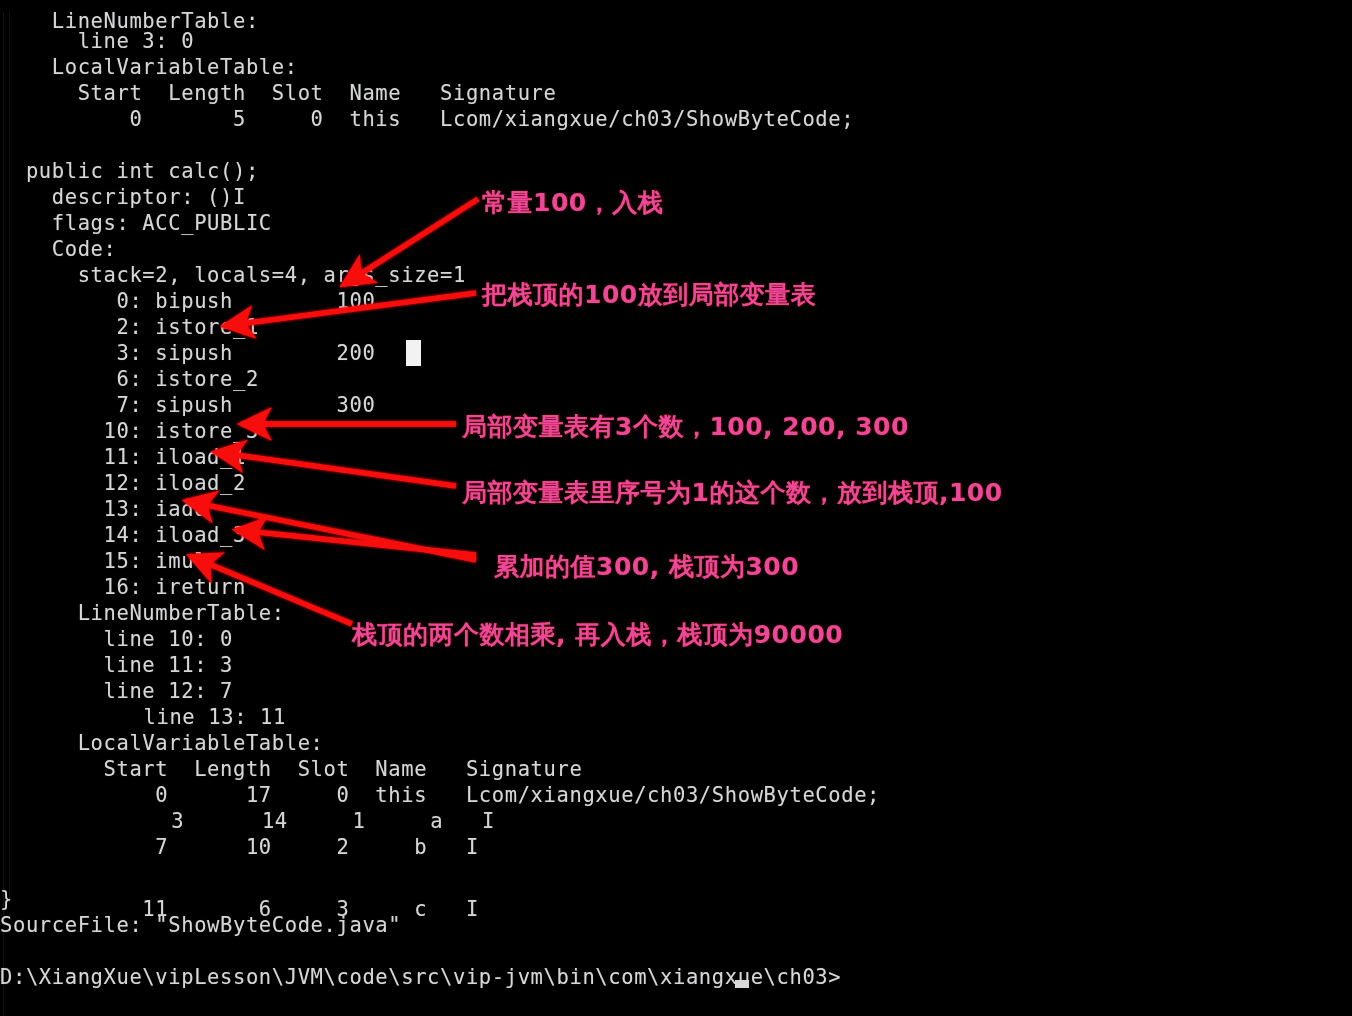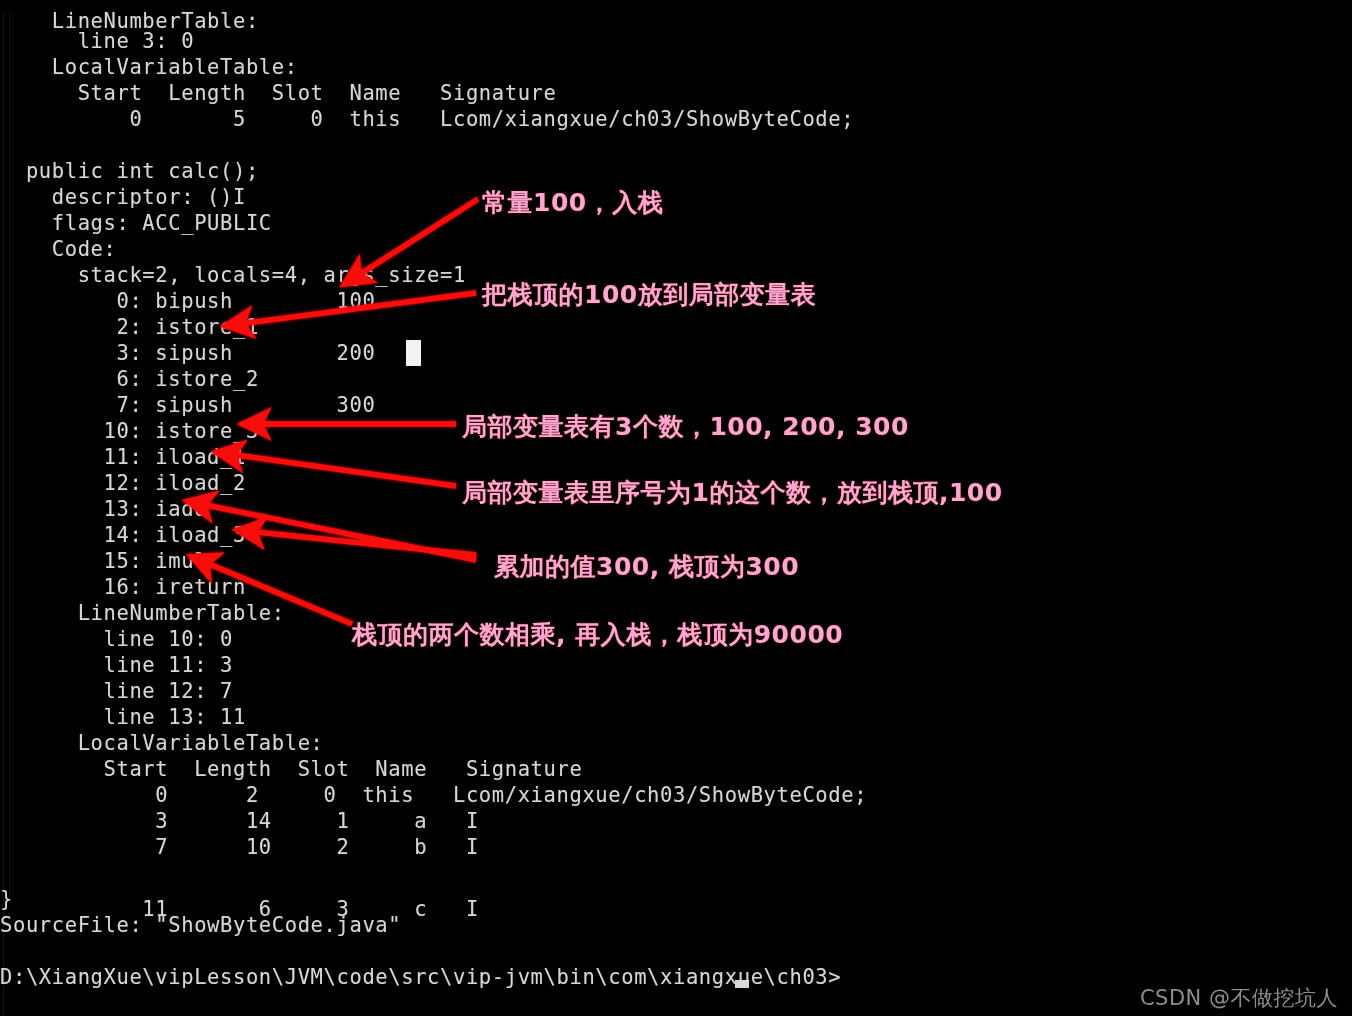--- a/index.html
+++ b/index.html
@@ -82,21 +82,21 @@
     position: absolute;
     left: 0; top: 0;
     width: 1352px;
     height: 1016px;
     z-index: 5;
     pointer-events: none;
   }
   .anno {
     position: absolute;
     white-space: nowrap;
-    color: #f9a8d4;
+    color: #ec4899;
     font-family: "DejaVu Sans", "Liberation Sans", sans-serif;
     font-size: 25px;
     font-weight: 700;
     letter-spacing: 0.5px;
     z-index: 6;
     text-shadow: 0 0 2px rgba(255,0,0,0.55);
   }
 
   
   #watermark {
@@ -140,25 +140,25 @@
       <div class="tline" style="top: 432px;">        11: iload_1</div>
       <div class="tline" style="top: 458px;">        12: iload_2</div>
       <div class="tline" style="top: 484px;">        13: iadd</div>
       <div class="tline" style="top: 510px;">        14: iload_3</div>
       <div class="tline" style="top: 536px;">        15: imul</div>
       <div class="tline" style="top: 562px;">        16: ireturn</div>
       <div class="tline" style="top: 588px;">      LineNumberTable:</div>
       <div class="tline" style="top: 614px;">        line 10: 0</div>
       <div class="tline" style="top: 640px;">        line 11: 3</div>
       <div class="tline" style="top: 666px;">        line 12: 7</div>
-      <div class="tline" style="top: 692px;">        line 13: 11</div>
+      <div class="tline" style="top: 692px; margin-left: 40px;">        line 13: 11</div>
       <div class="tline" style="top: 718px;">      LocalVariableTable:</div>
       <div class="tline" style="top: 744px;">        Start  Length  Slot  Name   Signature</div>
-      <div class="tline" style="top: 770px;">            0      2     0  this   Lcom/xiangxue/ch03/ShowByteCode;</div>
-      <div class="tline" style="top: 796px;">            3      14     1     a   I</div>
+      <div class="tline" style="top: 770px;">            0      17     0  this   Lcom/xiangxue/ch03/ShowByteCode;</div>
+      <div class="tline" style="top: 796px; padding-left: 16px;">            3      14     1     a   I</div>
       <div class="tline" style="top: 822px;">            7      10     2     b   I</div>
       <div class="tline" style="top: 848px; margin-top: 36px;">           11       6     3     c   I</div>
       <div class="tline" style="top: 874px;">}</div>
       <div class="tline" style="top: 900px;">SourceFile: "ShowByteCode.java"</div>
       <div class="tline" style="top: 926px;"></div>
       <div class="tline" style="top: 952px;">D:\XiangXue\vipLesson\JVM\code\src\vip-jvm\bin\com\xiangxue\ch03&gt;</div>
     </div>
 
   <div id="inline-cursor"></div>
   <div id="prompt-cursor"></div>
@@ -189,15 +189,14 @@
 
   <div id="anno-layer">
       <div class="anno" style="left: 482px; top: 174px;">常量100，入栈</div>
       <div class="anno" style="left: 482px; top: 266px;">把栈顶的100放到局部变量表</div>
       <div class="anno" style="left: 462px; top: 398px;">局部变量表有3个数，100, 200, 300</div>
       <div class="anno" style="left: 462px; top: 464px;">局部变量表里序号为1的这个数，放到栈顶,100</div>
       <div class="anno" style="left: 482px; top: 538px; margin-left: 12px;">累加的值300, 栈顶为300</div>
       <div class="anno" style="left: 352px; top: 606px;">栈顶的两个数相乘, 再入栈，栈顶为90000</div>
     </div>
 
-  <div id="watermark">CSDN @不做挖坑人</div>
 
 </div>
 
 </body></html>

